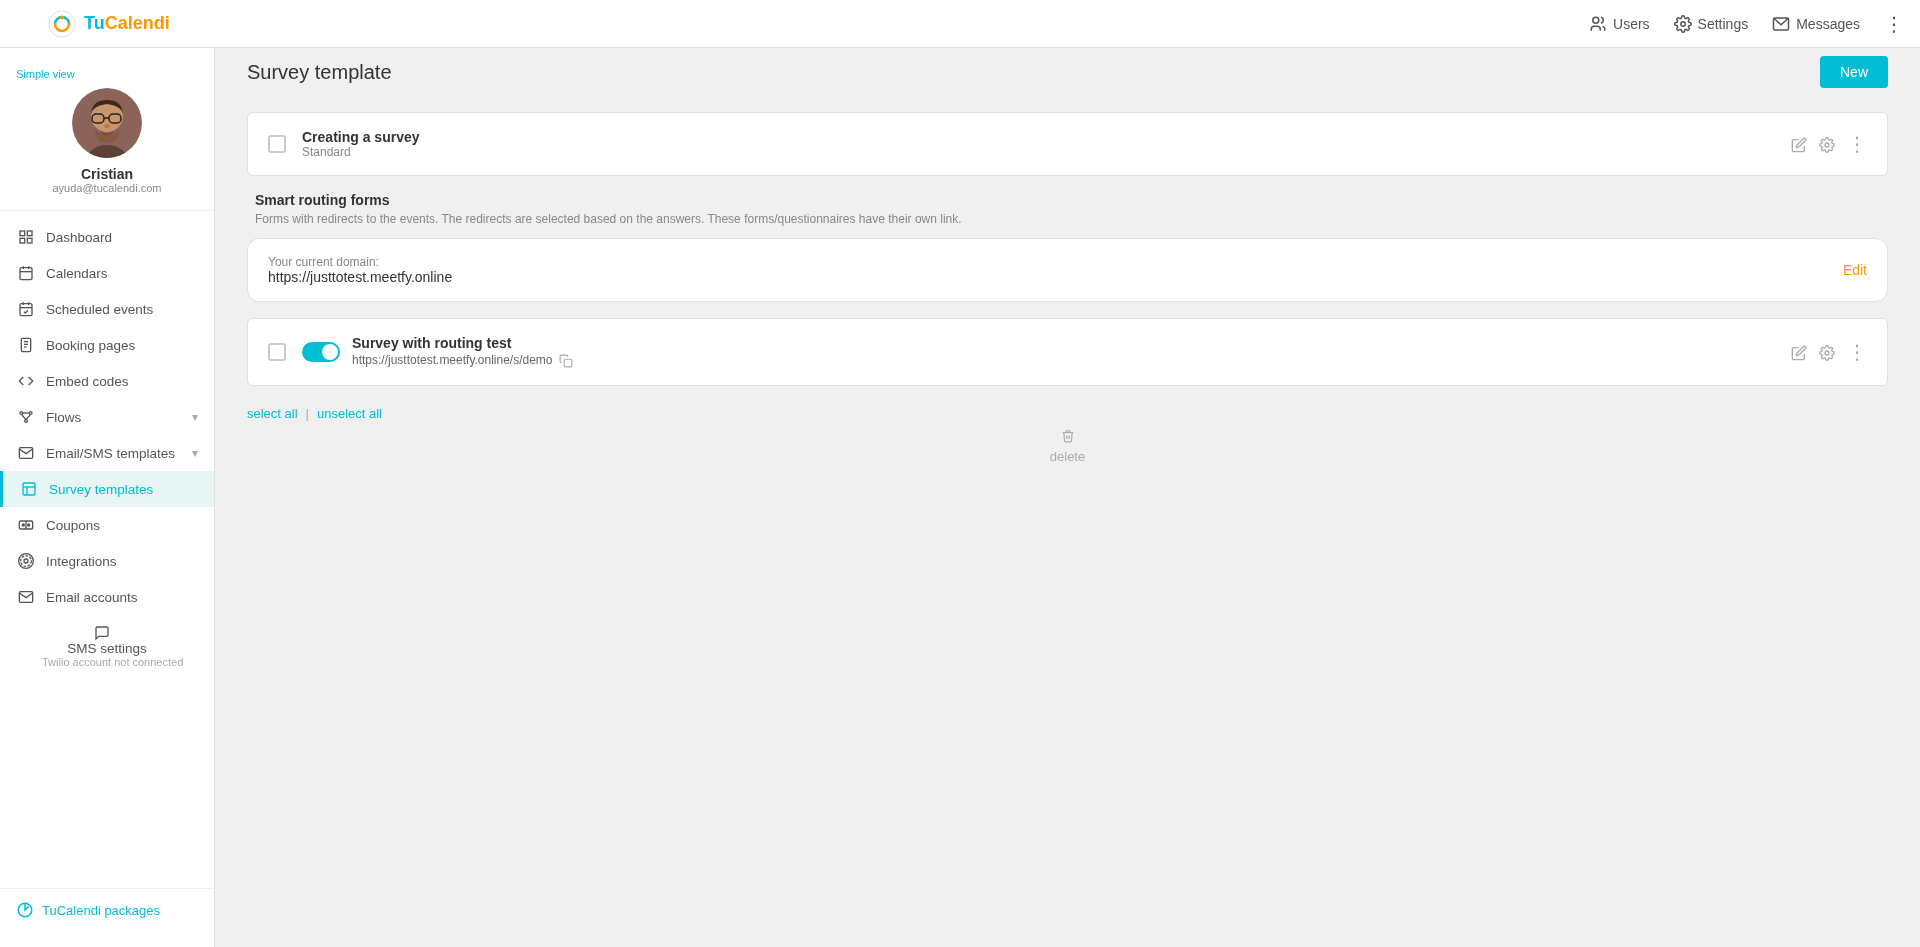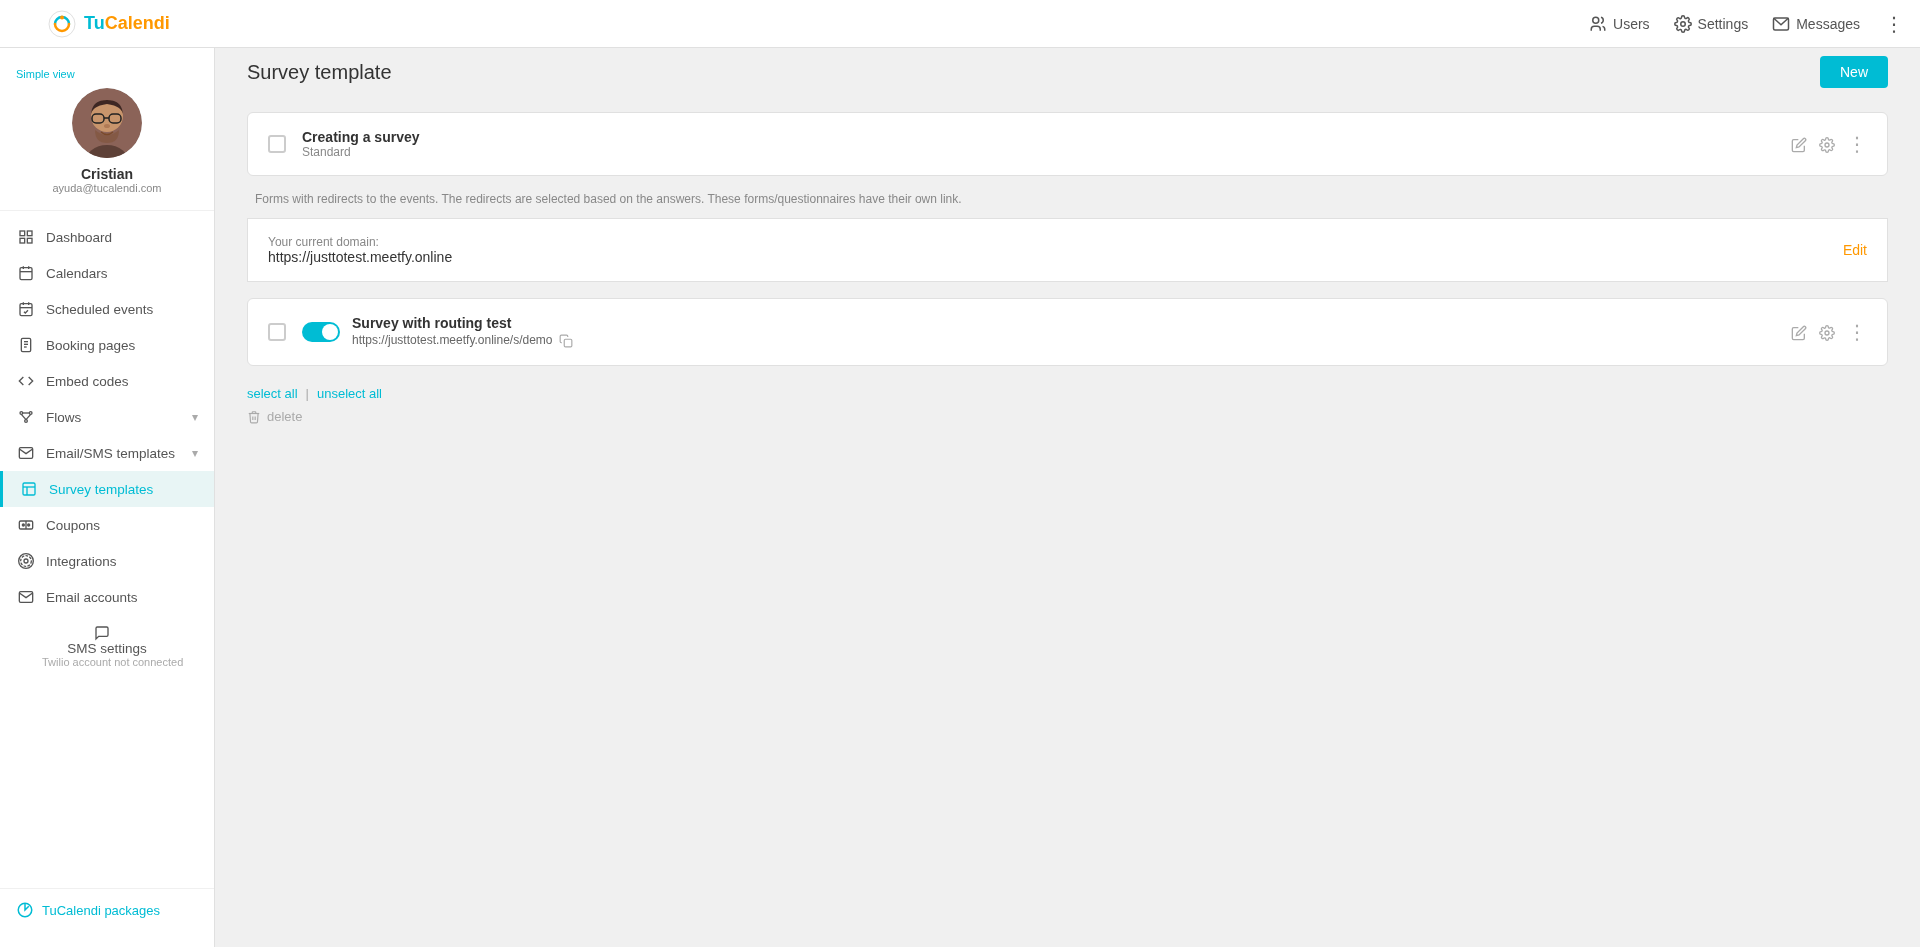--- a/index.html
+++ b/index.html
@@ -195,21 +195,21 @@
     .survey-link { font-size: 12px; color: #666; }
     .survey-link-row { display: flex; align-items: center; gap: 6px; }
 
     .smart-routing-section { padding: 0 8px; }
     .smart-routing-title { font-size: 14px; font-weight: 600; color: #333; margin-bottom: 4px; }
     .smart-routing-desc { font-size: 12px; color: #888; margin-bottom: 12px; }
 
     .domain-card {
       background: #fff;
       border: 1px solid #e0e0e0;
-      border-radius: 0;
+      border-radius: 12px;
       padding: 16px 20px;
       display: flex;
       align-items: center;
       justify-content: space-between;
       margin-bottom: 16px;
     }
     .domain-label { font-size: 12px; color: #888; }
     .domain-value { font-size: 14px; font-weight: 500; color: #333; }
     .btn-edit { background: none; border: none; color: #ff9800; font-size: 14px; cursor: pointer; font-weight: 500; }
 
@@ -224,20 +224,21 @@
     .select-separator { color: #aaa; font-size: 13px; }
 
     .delete-action {
       display: flex;
       align-items: center;
       gap: 6px;
       color: #aaa;
       font-size: 13px;
       margin-top: 4px;
       cursor: pointer;
+      flex-direction: column;
     }
 
     
     svg { display: inline-block; vertical-align: middle; }
   </style>
 </head>
 <body>
 
 <div class="top-bar-bg"></div>
 
@@ -502,20 +503,21 @@
               <circle cx="12" cy="12" r="3"></circle>
               <path d="M19.4 15a1.65 1.65 0 0 0 .33 1.82l.06.06a2 2 0 0 1-2.83 2.83l-.06-.06a1.65 1.65 0 0 0-1.82-.33 1.65 1.65 0 0 0-1 1.51V21a2 2 0 0 1-4 0v-.09A1.65 1.65 0 0 0 9 19.4a1.65 1.65 0 0 0-1.82.33l-.06.06a2 2 0 0 1-2.83-2.83l.06-.06A1.65 1.65 0 0 0 4.68 15a1.65 1.65 0 0 0-1.51-1H3a2 2 0 0 1 0-4h.09A1.65 1.65 0 0 0 4.6 9a1.65 1.65 0 0 0-.33-1.82l-.06-.06a2 2 0 0 1 2.83-2.83l.06.06A1.65 1.65 0 0 0 9 4.68a1.65 1.65 0 0 0 1-1.51V3a2 2 0 0 1 4 0v.09a1.65 1.65 0 0 0 1 1.51 1.65 1.65 0 0 0 1.82-.33l.06-.06a2 2 0 0 1 2.83 2.83l-.06.06A1.65 1.65 0 0 0 19.4 9a1.65 1.65 0 0 0 1.51 1H21a2 2 0 0 1 0 4h-.09a1.65 1.65 0 0 0-1.51 1z"></path>
             </svg>
           </span>
           <span class="action-icon" style="font-size: 20px; color: #aaa;">⋮</span>
         </div>
       </div>
     </div>
 
     <div class="smart-routing-section">
+      <div class="smart-routing-title">Smart routing forms</div>
       <div class="smart-routing-desc">Forms with redirects to the events. The redirects are selected based on the answers. These forms/questionnaires have their own link.</div>
     </div>
 
     <div class="domain-card">
       <div>
         <div class="domain-label">Your current domain:</div>
         <div class="domain-value">https://justtotest.meetfy.online</div>
       </div>
       <button class="btn-edit">Edit</button>
     </div>

